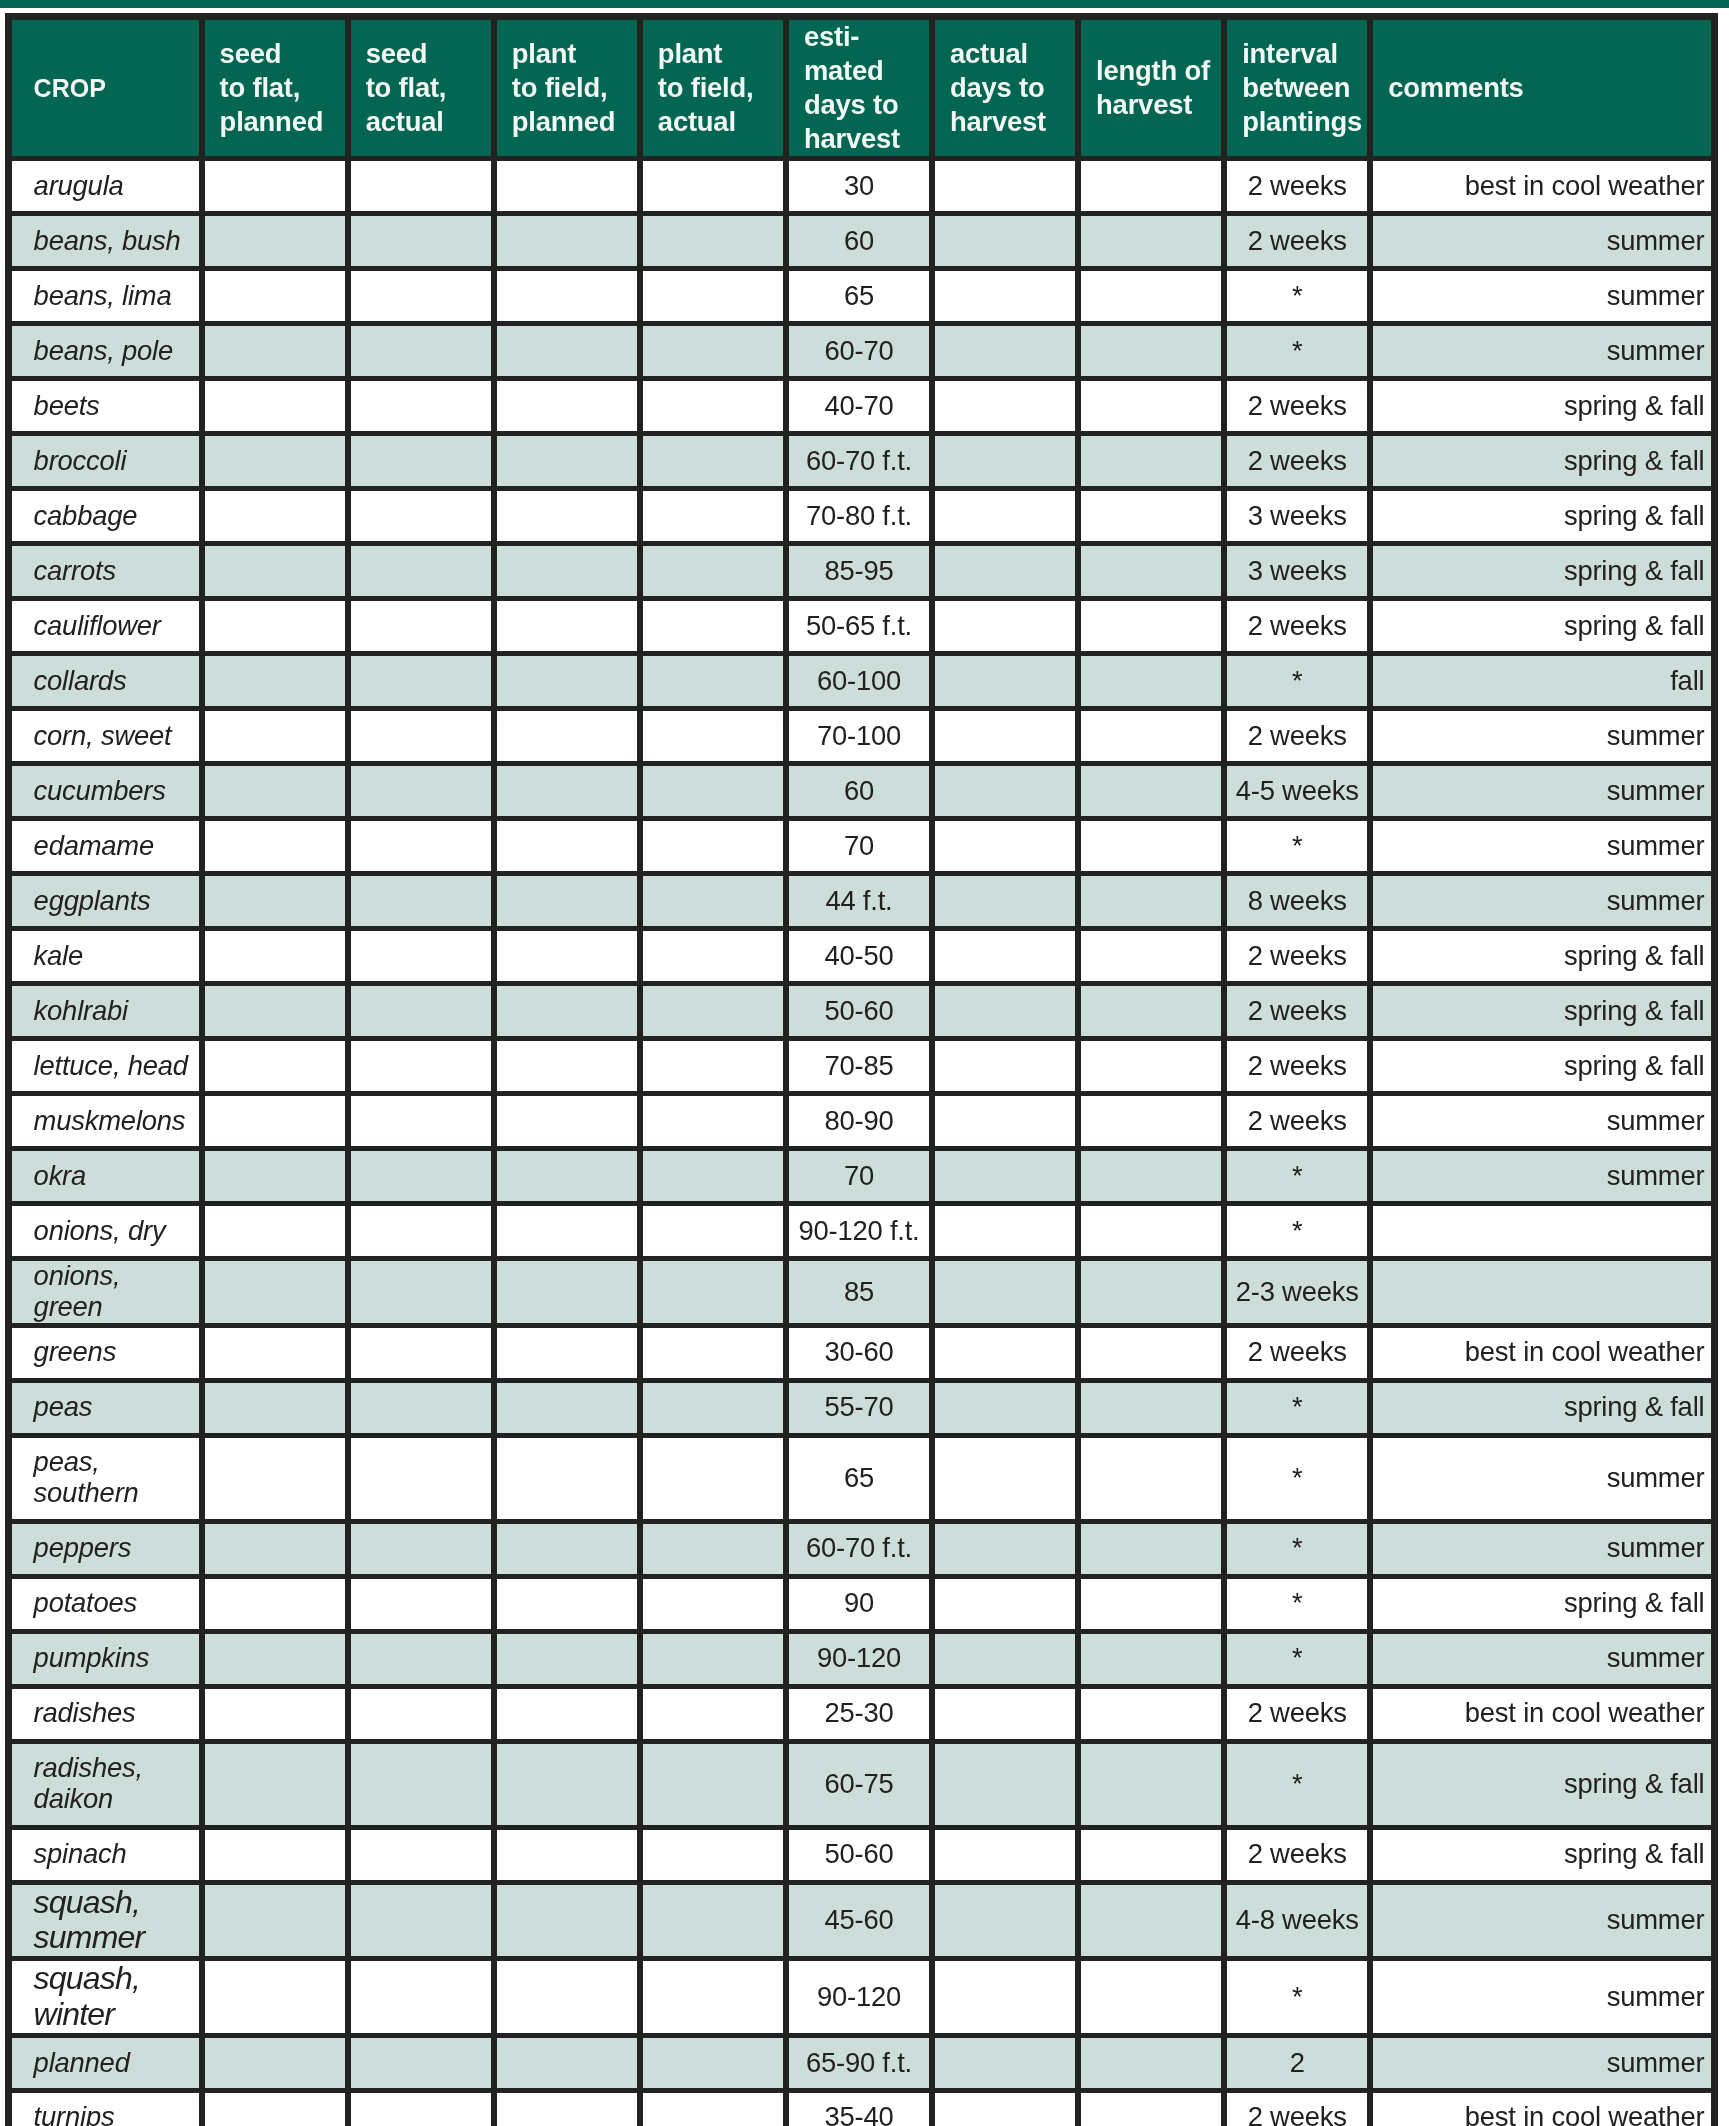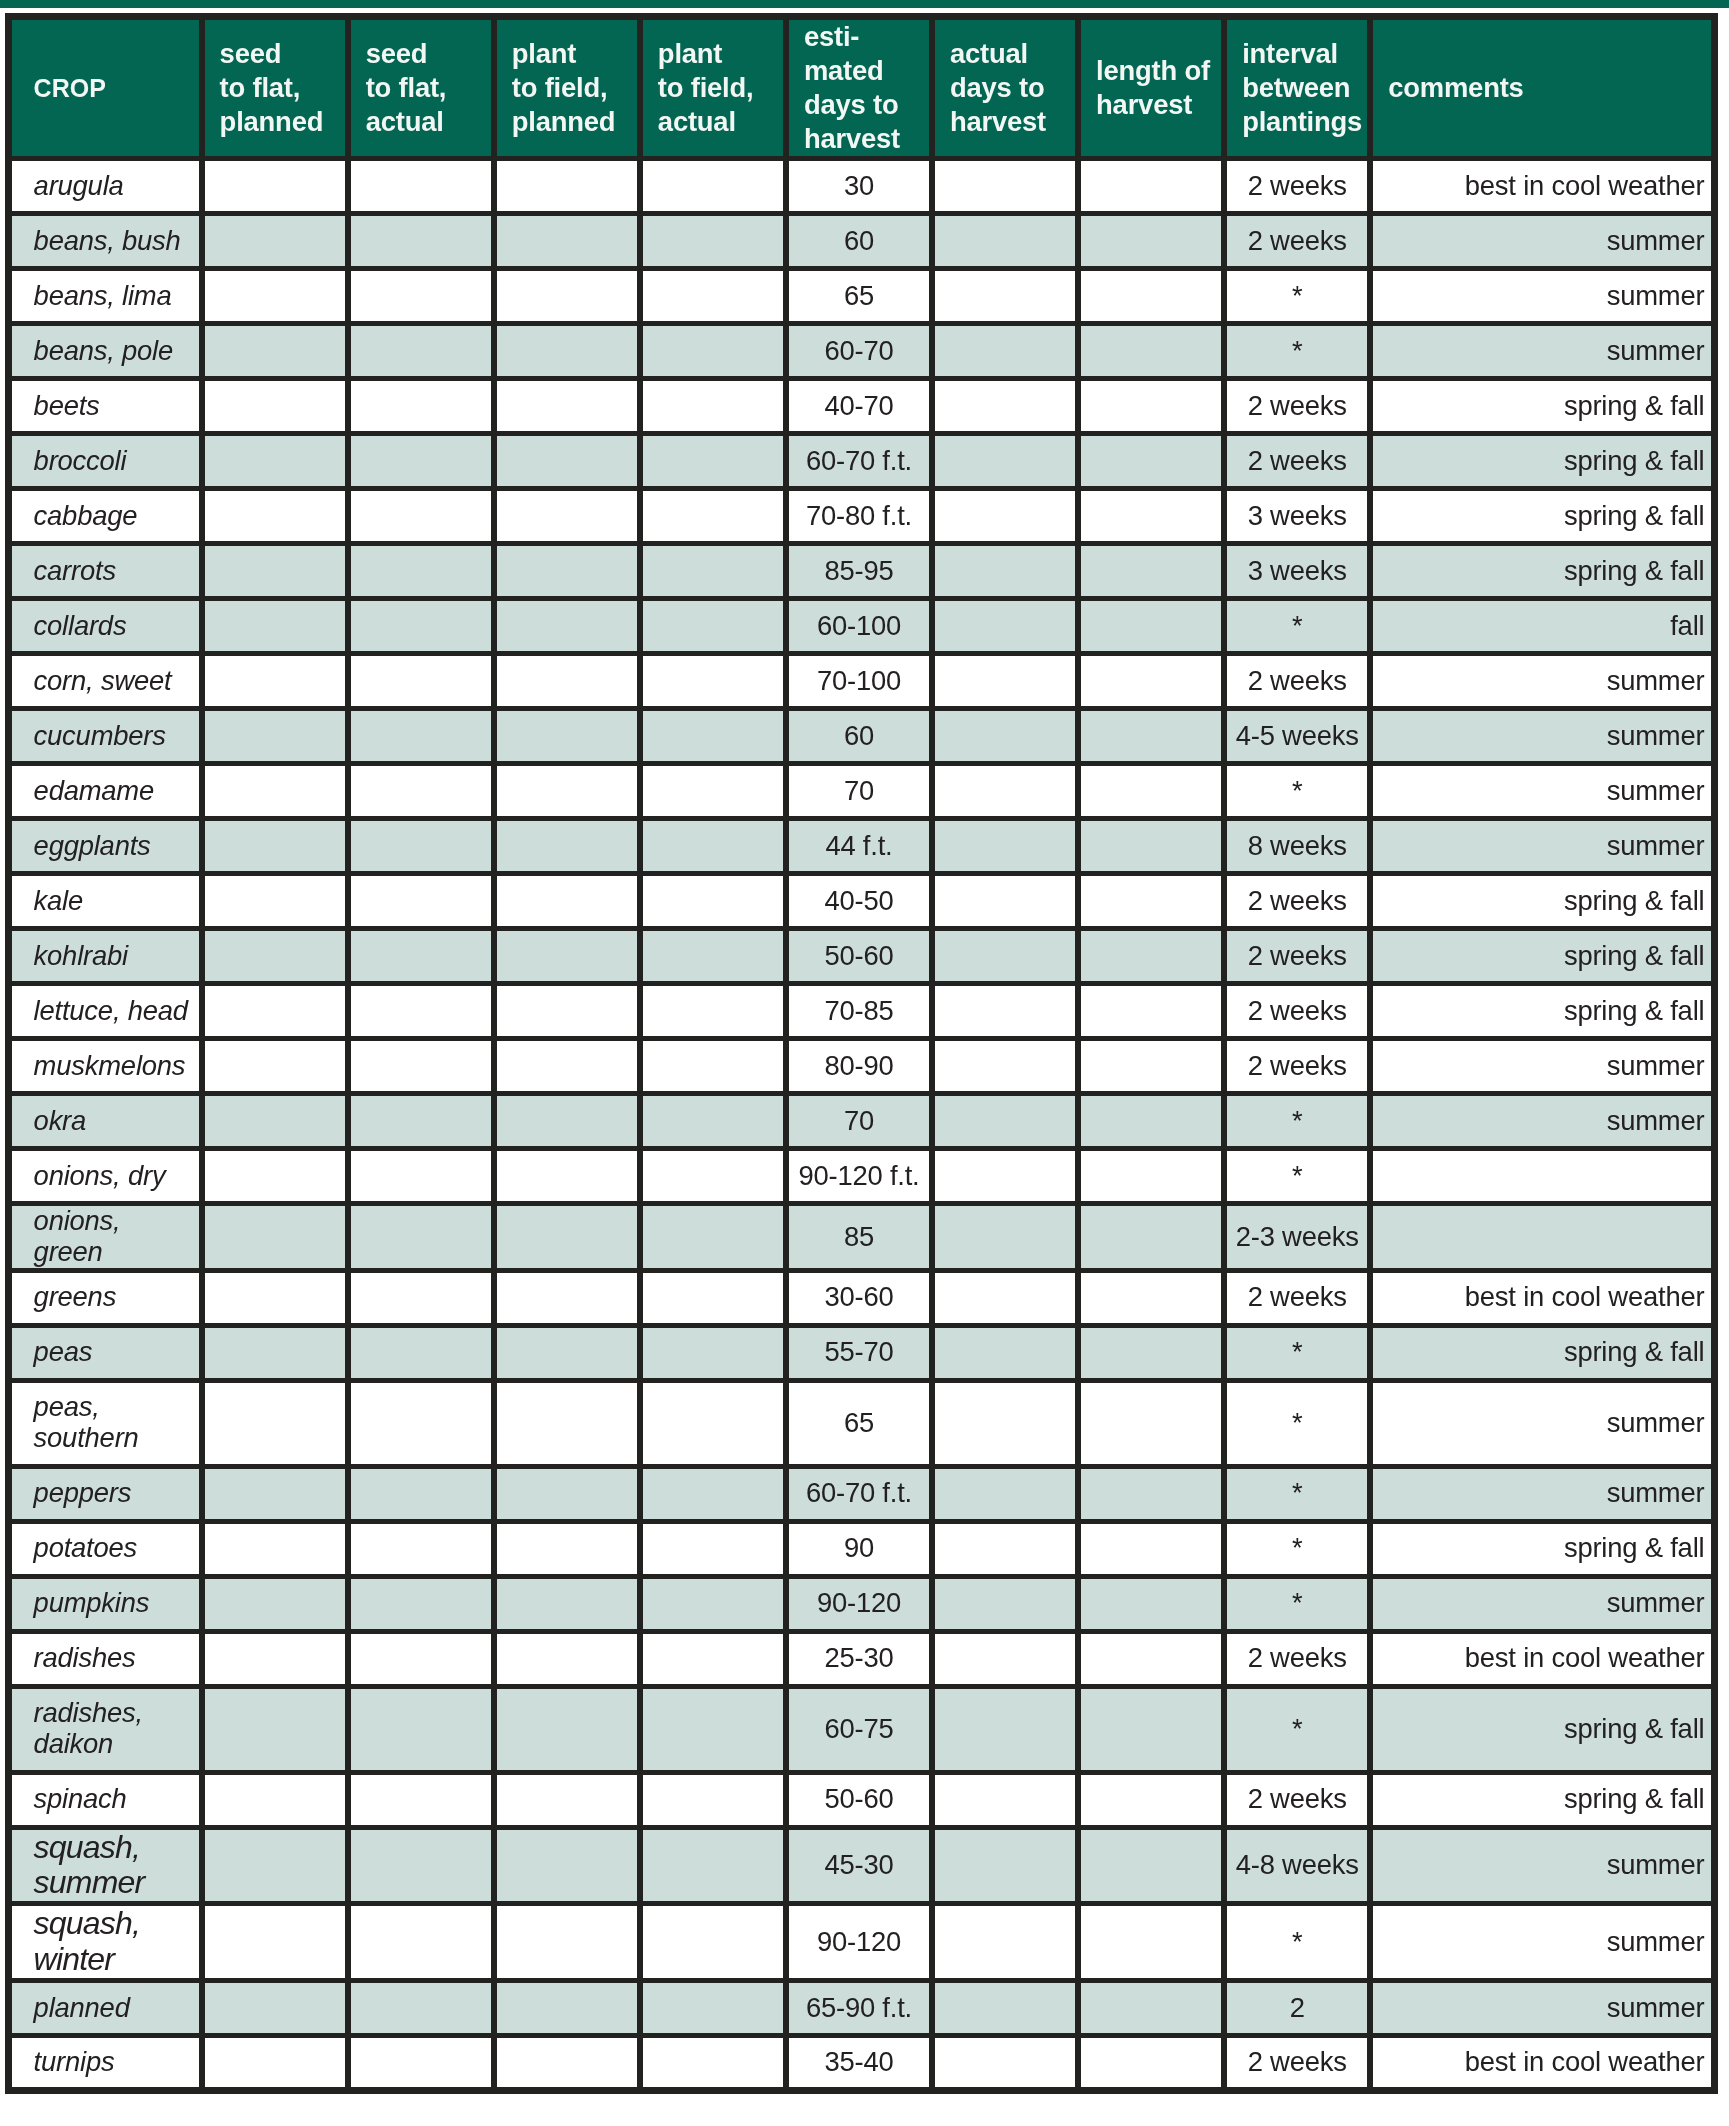--- a/index.html
+++ b/index.html
@@ -224,20 +224,32 @@
         <td class="col-mid"></td>
         <td class="col-mid"></td>
         <td class="col-mid"></td>
         <td class="col-mid"></td>
         <td class="col-mid">85-95</td>
         <td class="col-mid"></td>
         <td class="col-mid"></td>
         <td class="col-mid">3 weeks</td>
         <td class="col-comments">spring &amp; fall</td>
       </tr>
+      <tr>
+        <td class="col-crop">cauliflower</td>
+        <td class="col-mid"></td>
+        <td class="col-mid"></td>
+        <td class="col-mid"></td>
+        <td class="col-mid"></td>
+        <td class="col-mid">50-65 f.t.</td>
+        <td class="col-mid"></td>
+        <td class="col-mid"></td>
+        <td class="col-mid">2 weeks</td>
+        <td class="col-comments">spring &amp; fall</td>
+      </tr>
       <tr class="alt">
         <td class="col-crop">collards</td>
         <td class="col-mid"></td>
         <td class="col-mid"></td>
         <td class="col-mid"></td>
         <td class="col-mid"></td>
         <td class="col-mid">60-100</td>
         <td class="col-mid"></td>
         <td class="col-mid"></td>
         <td class="col-mid">*</td>
@@ -484,21 +496,21 @@
         <td class="col-mid"></td>
         <td class="col-mid">2 weeks</td>
         <td class="col-comments">spring &amp; fall</td>
       </tr>
       <tr class="alt">
         <td class="col-crop condensed">squash, summer</td>
         <td class="col-mid"></td>
         <td class="col-mid"></td>
         <td class="col-mid"></td>
         <td class="col-mid"></td>
-        <td class="col-mid">45-30</td>
+        <td class="col-mid">45-60</td>
         <td class="col-mid"></td>
         <td class="col-mid"></td>
         <td class="col-mid">4-8 weeks</td>
         <td class="col-comments">summer</td>
       </tr>
       <tr>
         <td class="col-crop condensed">squash, winter</td>
         <td class="col-mid"></td>
         <td class="col-mid"></td>
         <td class="col-mid"></td>

